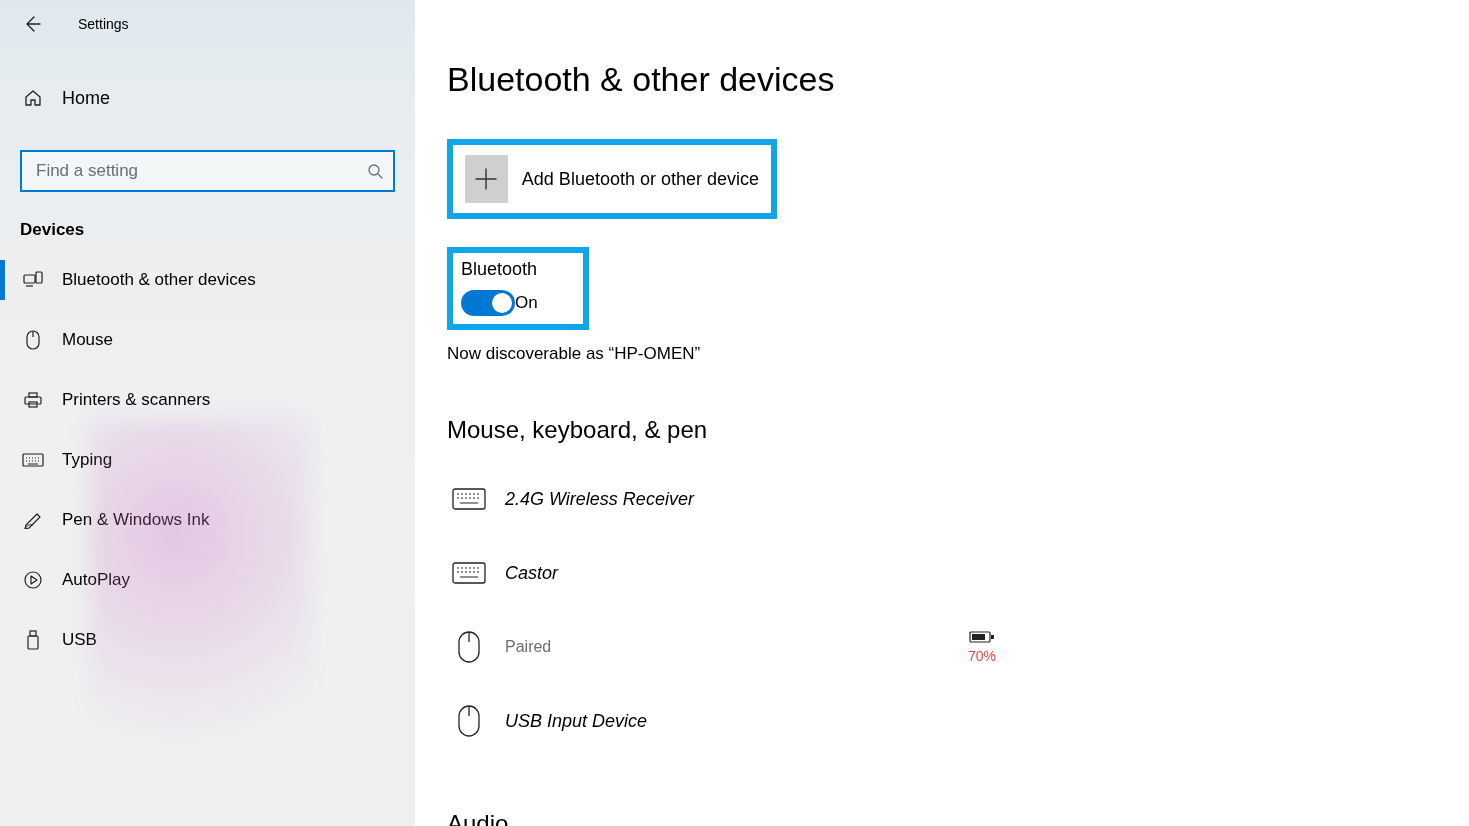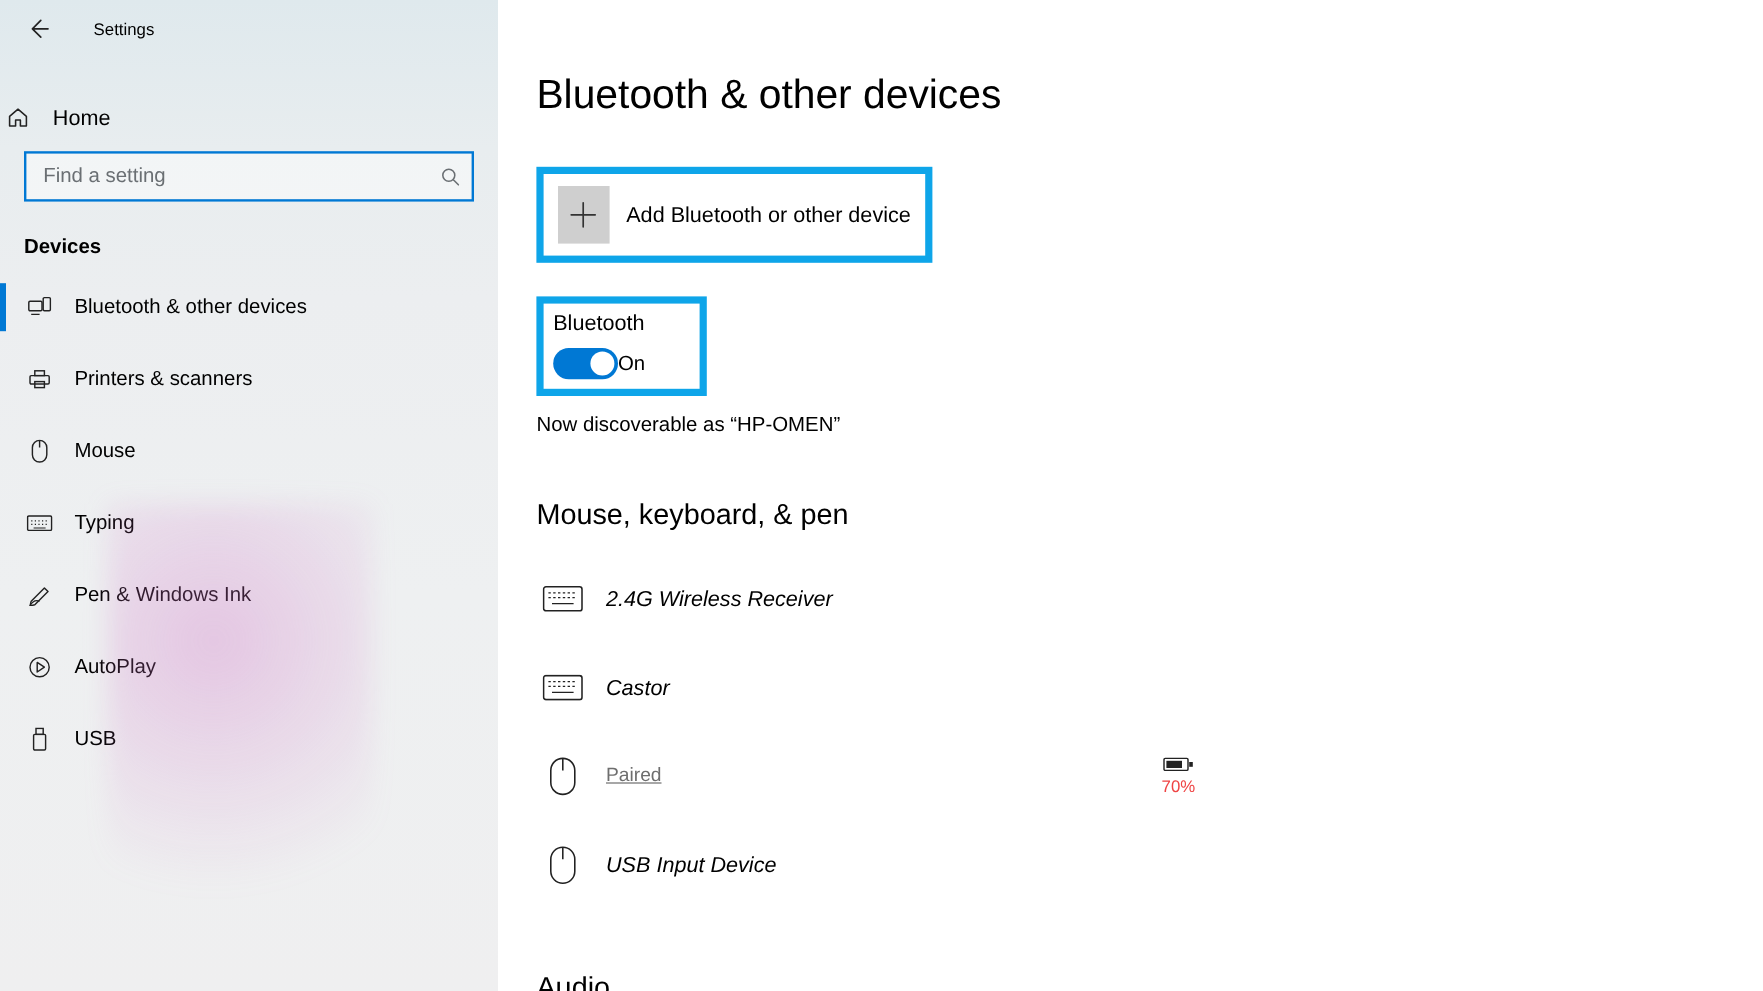--- a/index.html
+++ b/index.html
@@ -48,29 +48,29 @@
   }
   .title-text {
     margin-left: 34px;
     font-size: 14px;
   }
 
   .nav-home {
     height: 48px;
     display: flex;
     align-items: center;
-    padding-left: 4px;
+    padding-left: 22px;
     margin-top: 26px;
     cursor: pointer;
   }
   .nav-home .icon { width: 22px; display:inline-flex; justify-content:center; }
   .nav-home span.label { margin-left: 18px; font-size: 18px; }
 
   .search-wrap {
-    margin: 4px 20px 10px 20px;
+    margin: 28px 20px 10px 20px;
     position: relative;
   }
   .search-input {
     width: 100%;
     height: 42px;
     border: 2px solid #0078d4;
     background: rgba(255,255,255,.45);
     font-size: 17px;
     padding: 0 40px 0 14px;
     color: #000;
@@ -161,21 +161,21 @@
 
   .device-row {
     display: flex; align-items: center;
     width: 560px; height: 74px;
     padding-left: 2px;
     cursor: pointer;
   }
   .device-row .dev-icon { width: 40px; display:flex; justify-content:center; }
   .device-row .dev-text { margin-left: 16px; flex: 1; }
   .device-row .dev-name { font-size: 18px; font-style: italic; }
-  .device-row .dev-status { font-size: 16px; color: #6e6e6e; text-decoration: underline; }
+  .device-row .dev-status { font-size: 16px; color: #6e6e6e; }
   .device-row .dev-battery { text-align: center; width: 50px; }
   .battery-icon { display:block; margin:0 auto 3px; }
   .battery-pct { font-size: 14px; color:#ef4444; }
 
   svg { display:block; }
 </style>
 </head>
 <body>
 
 <div class="sidebar">
@@ -216,37 +216,37 @@
         <rect x="1" y="4" width="11" height="8" rx="1" stroke="#222" stroke-width="1.2"></rect>
         <rect x="13" y="1" width="6" height="11" rx="1" stroke="#222" stroke-width="1.2"></rect>
         <path d="M3 15 H10" stroke="#222" stroke-width="1.2"></path>
       </svg>
     </span>
     <span class="label">Bluetooth &amp; other devices</span>
   </div>
 
   <div class="nav-item">
     <span class="icon">
+      <svg width="16" height="20" viewBox="0 0 16 20" fill="none">
+        <rect x="2" y="1" width="12" height="18" rx="6" stroke="#222" stroke-width="1.2"></rect>
+        <path d="M8 1 V7" stroke="#222" stroke-width="1.2"></path>
+      </svg>
+    </span>
+    <span class="label">Mouse</span>
+  </div>
+
+  <div class="nav-item">
+    <span class="icon">
       <svg width="20" height="18" viewBox="0 0 20 18" fill="none">
         <rect x="2" y="6" width="16" height="7" rx="1" stroke="#222" stroke-width="1.2"></rect>
         <rect x="6" y="2" width="8" height="4" stroke="#222" stroke-width="1.2"></rect>
         <rect x="6" y="11" width="8" height="5" stroke="#222" stroke-width="1.2"></rect>
       </svg>
     </span>
     <span class="label">Printers &amp; scanners</span>
-  </div>
-
-  <div class="nav-item">
-    <span class="icon">
-      <svg width="16" height="20" viewBox="0 0 16 20" fill="none">
-        <rect x="2" y="1" width="12" height="18" rx="6" stroke="#222" stroke-width="1.2"></rect>
-        <path d="M8 1 V7" stroke="#222" stroke-width="1.2"></path>
-      </svg>
-    </span>
-    <span class="label">Mouse</span>
   </div>
 
   <div class="nav-item">
     <span class="icon">
       <svg width="22" height="14" viewBox="0 0 22 14" fill="none">
         <rect x="1" y="1" width="20" height="12" rx="1" stroke="#222" stroke-width="1.2"></rect>
         <path d="M4 5h1M7 5h1M10 5h1M13 5h1M16 5h1M4 8h1M7 8h1M10 8h1M13 8h1M16 8h1M6 11h10" stroke="#222" stroke-width="1"></path>
       </svg>
     </span>
     <span class="label">Typing</span>

